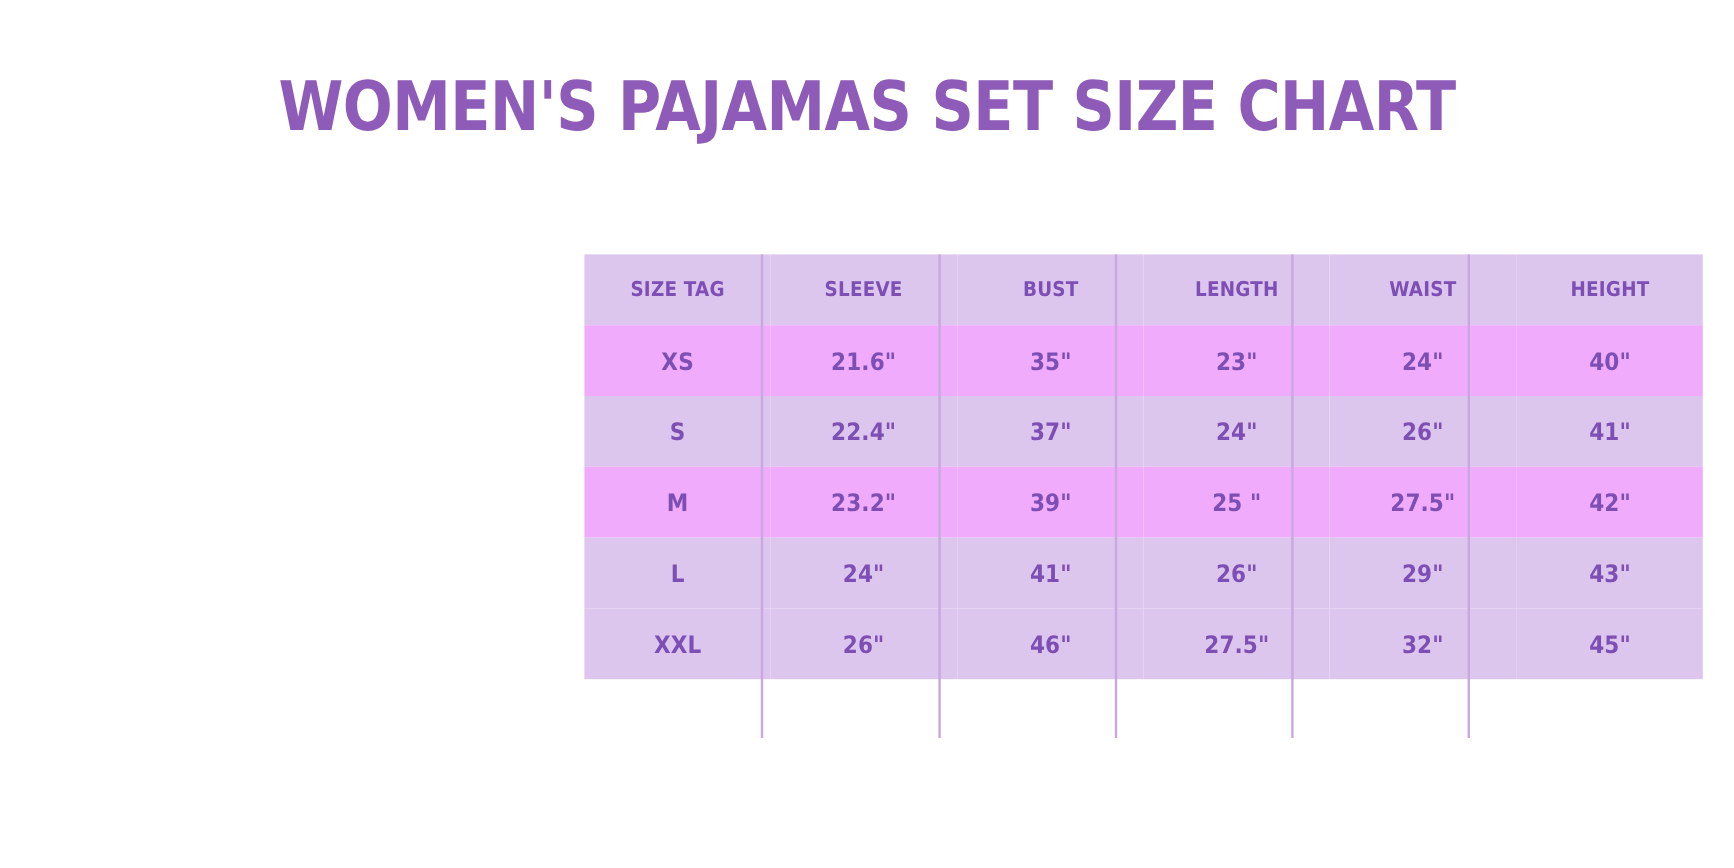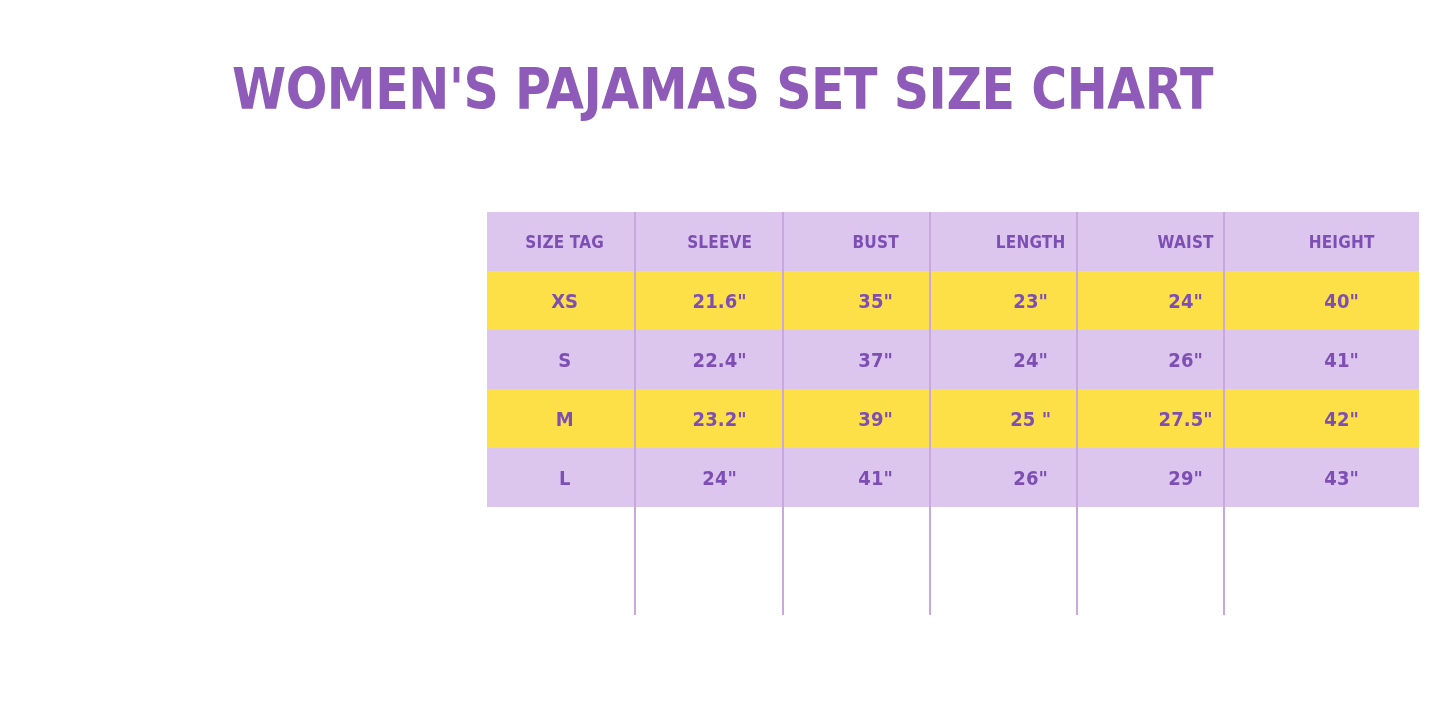--- a/index.html
+++ b/index.html
@@ -80,21 +80,21 @@
     transform-origin: center center;
     white-space: pre;
   }
 
   tr.row-shaded th,
   tr.row-shaded td {
     background: #dcc6ee;
   }
 
   tr.row-plain td {
-    background: #fde047;
+    background: #f0abfc;
   }
 
   
   .dividers {
     position: absolute;
     left: 487px;
     top: 212px;
     width: 884px;
     height: 403px;
     pointer-events: none;
@@ -219,20 +219,40 @@
           <td>
               <span class="td-inner">26"</span>
             </td>
           <td>
               <span class="td-inner">29"</span>
             </td>
           <td>
               <span class="td-inner">43"</span>
             </td>
         </tr>
+        <tr class="row-shaded">
+          <td>
+              <span class="td-inner">XXL</span>
+            </td>
+          <td>
+              <span class="td-inner">26"</span>
+            </td>
+          <td>
+              <span class="td-inner">46"</span>
+            </td>
+          <td>
+              <span class="td-inner">27.5"</span>
+            </td>
+          <td>
+              <span class="td-inner">32"</span>
+            </td>
+          <td>
+              <span class="td-inner">45"</span>
+            </td>
+        </tr>
       </tbody>
     </table>
   </div>
 
   <div class="dividers">
     <div class="divider d1"></div>
     <div class="divider d2"></div>
     <div class="divider d3"></div>
     <div class="divider d4"></div>
     <div class="divider d5"></div>

